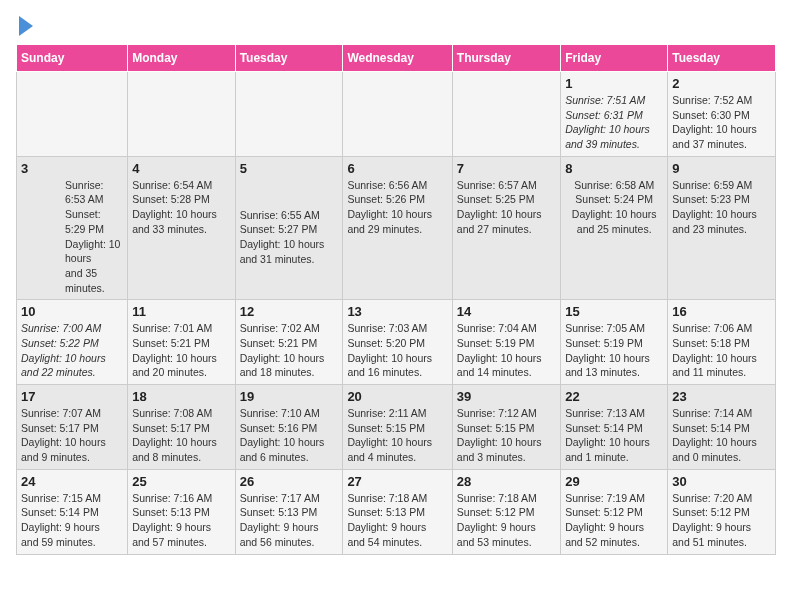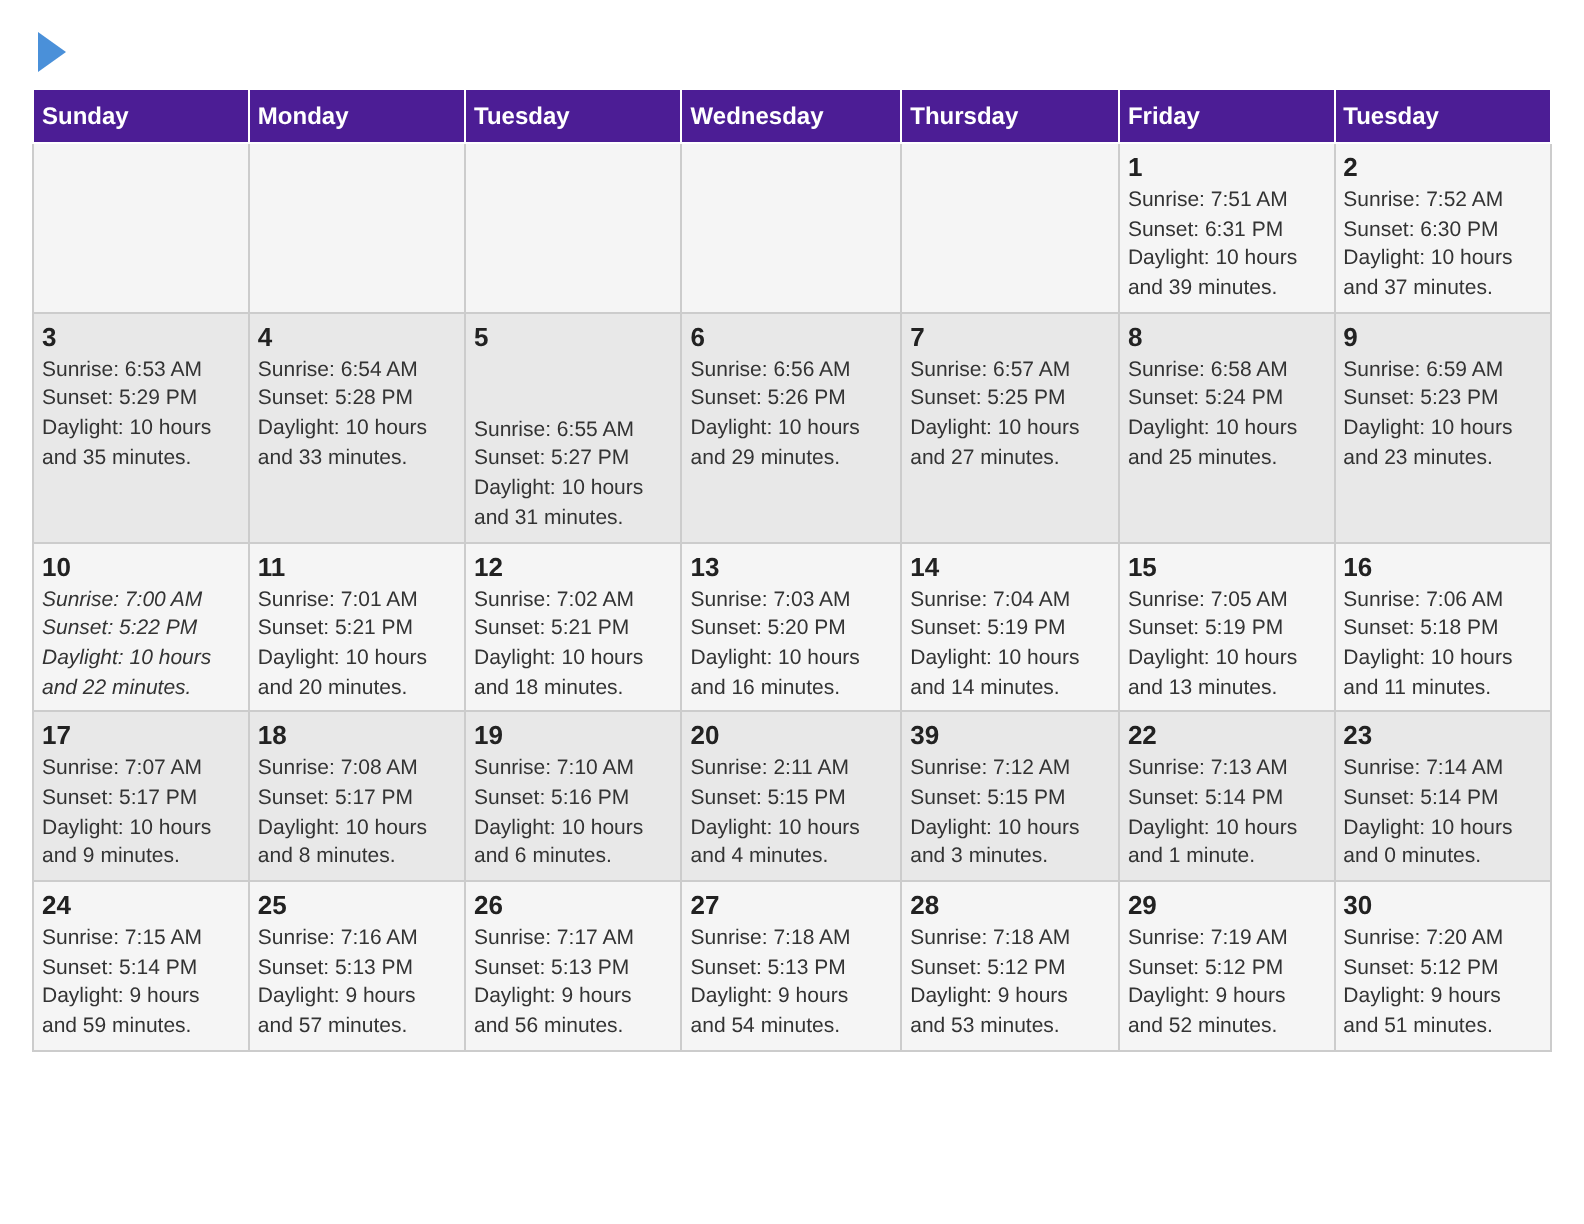--- a/index.html
+++ b/index.html
@@ -30,21 +30,21 @@
     }
     .title-block { text-align: right; }
     .calendar-title { font-size: 36px; font-weight: bold; color: #333; }
     .calendar-subtitle { font-size: 16px; color: #555; }
     table {
       width: 100%;
       border-collapse: collapse;
       font-size: 11px;
     }
     thead tr th {
-      background: #4c1d95;
+      background: #ec4899;
       color: #fff;
       font-weight: bold;
       padding: 6px 4px;
       text-align: left;
       border: 1px solid #fff;
       font-size: 12px;
     }
     tbody tr td {
       border: 1px solid #ccc;
       vertical-align: top;
@@ -88,37 +88,37 @@
   </thead>
   <tbody>
   <tr>
         <td></td>
         <td></td>
         <td></td>
         <td></td>
         <td></td>
         <td>
           <span class="day-num">1</span>
-          <div class="day-detail" style="white-space: pre-line;">Sunrise: 7:51 AM
+          <div class="day-detail" style="white-space: pre-line; font-style: italic;">Sunrise: 7:51 AM
 Sunset: 6:31 PM
 Daylight: 10 hours
 and 39 minutes.</div>
         </td>
         <td>
           <span class="day-num">2</span>
           <div class="day-detail" style="white-space: pre-line;">Sunrise: 7:52 AM
 Sunset: 6:30 PM
 Daylight: 10 hours
 and 37 minutes.</div>
         </td>
       </tr>
       <tr>
         <td>
           <span class="day-num">3</span>
-          <div class="day-detail" style="white-space: pre-line;">Sunrise: 6:53 AM
+          <div class="day-detail" style="white-space: pre-line; margin-left: 44px;">Sunrise: 6:53 AM
 Sunset: 5:29 PM
 Daylight: 10 hours
 and 35 minutes.</div>
         </td>
         <td>
           <span class="day-num">4</span>
           <div class="day-detail" style="white-space: pre-line;">Sunrise: 6:54 AM
 Sunset: 5:28 PM
 Daylight: 10 hours
 and 33 minutes.</div>
@@ -139,21 +139,21 @@
         </td>
         <td>
           <span class="day-num">7</span>
           <div class="day-detail" style="white-space: pre-line;">Sunrise: 6:57 AM
 Sunset: 5:25 PM
 Daylight: 10 hours
 and 27 minutes.</div>
         </td>
         <td>
           <span class="day-num">8</span>
-          <div class="day-detail" style="white-space: pre-line;">Sunrise: 6:58 AM
+          <div class="day-detail" style="white-space: pre-line; text-align: center;">Sunrise: 6:58 AM
 Sunset: 5:24 PM
 Daylight: 10 hours
 and 25 minutes.</div>
         </td>
         <td>
           <span class="day-num">9</span>
           <div class="day-detail" style="white-space: pre-line;">Sunrise: 6:59 AM
 Sunset: 5:23 PM
 Daylight: 10 hours
 and 23 minutes.</div>

